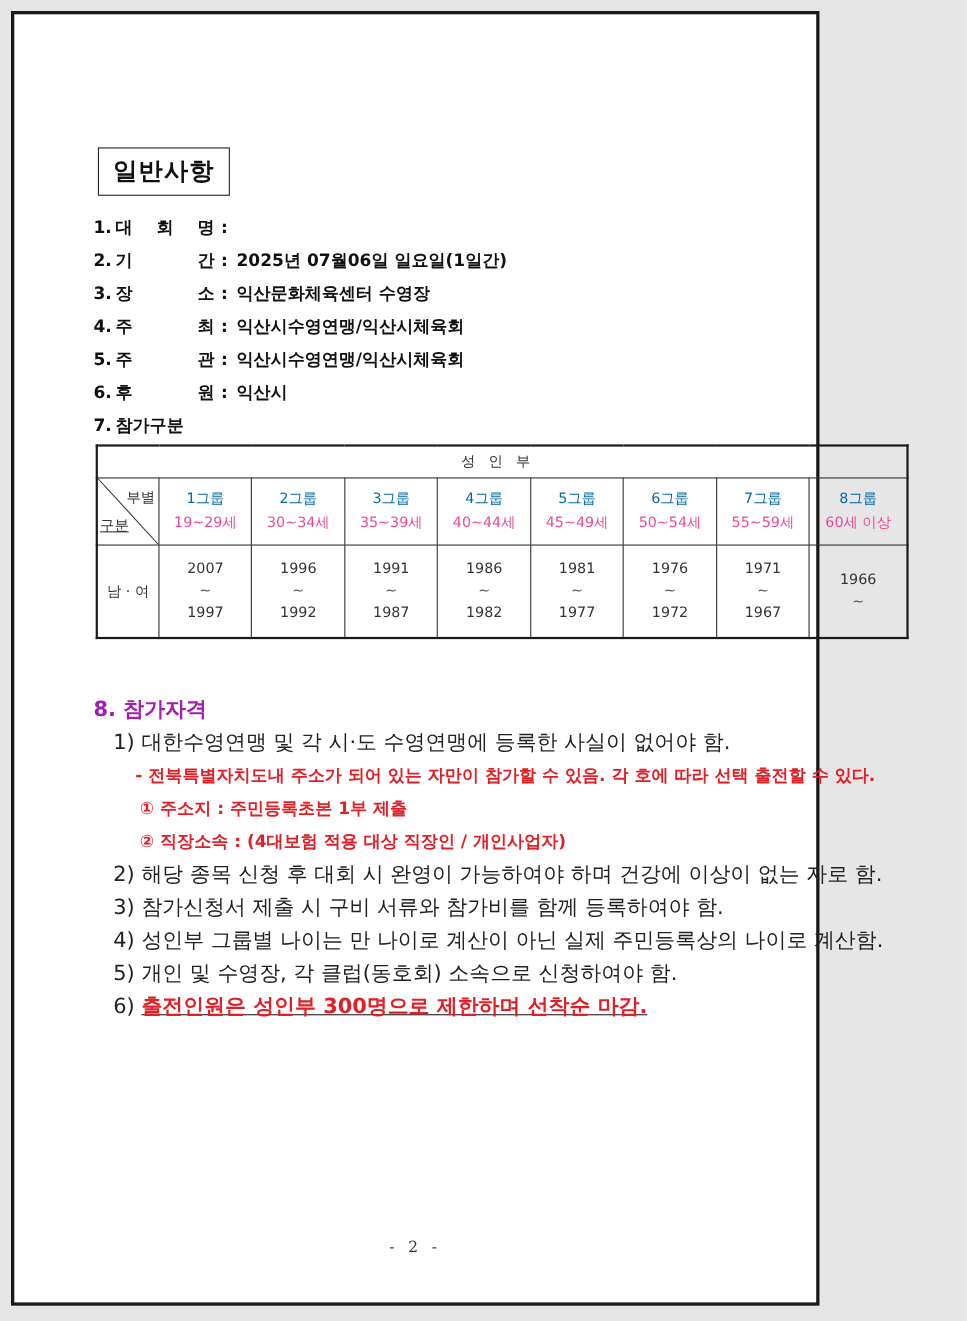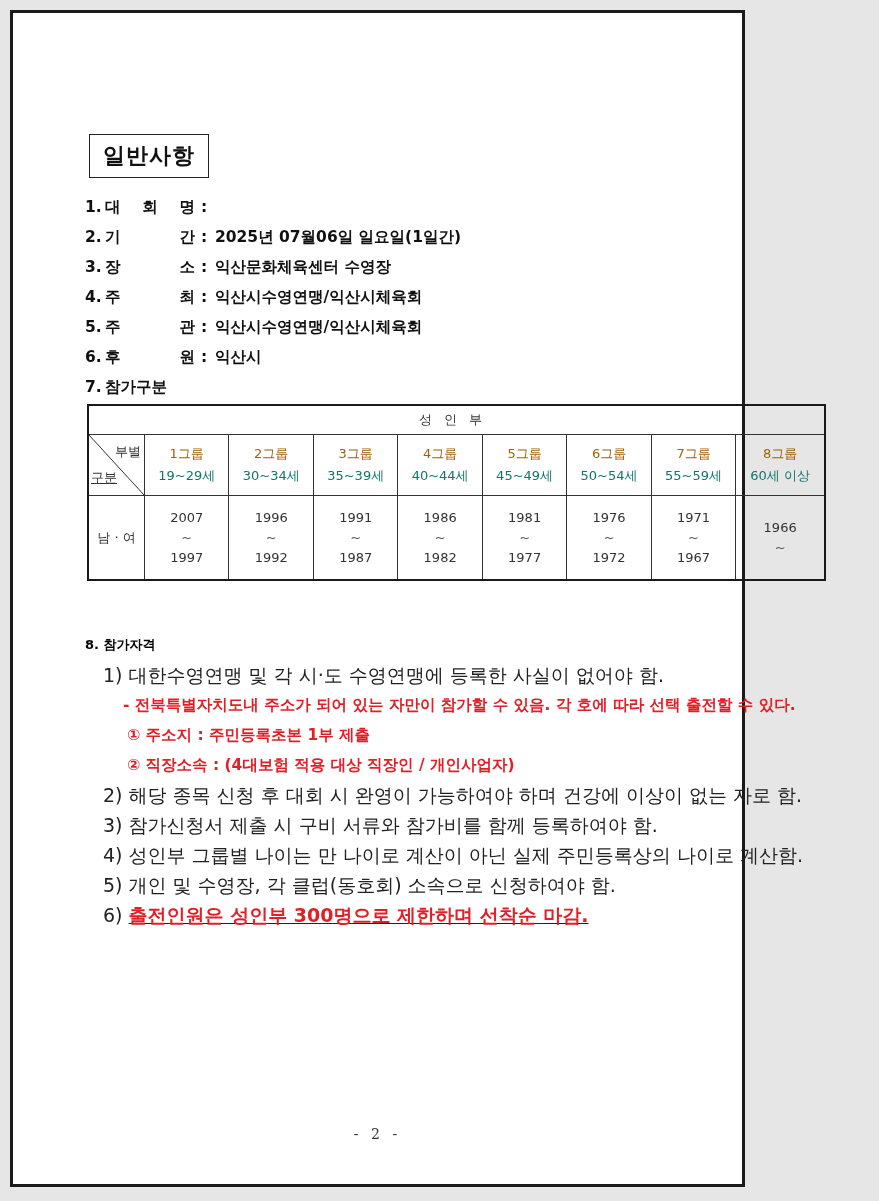--- a/index.html
+++ b/index.html
@@ -46,31 +46,31 @@
       padding-left: 36px;
     }
     table.age-table td {
       border: 1px solid #333; text-align: center; vertical-align: middle;
       font-size: 13px; color: #333; padding: 0;
     }
     .row-head td { height: 28px; }
     .row-groups td { height: 60px; }
     .row-years td { height: 83px; }
     .banner { letter-spacing: 12px; color: #444; }
-    .grp-name { display: block; line-height: 22px; color: #a16207; text-align: center; }
-    .grp-age { display: block; line-height: 22px; color: #0f766e; }
+    .grp-name { display: block; line-height: 22px; color: #0369a1; text-align: center; }
+    .grp-age { display: block; line-height: 22px; color: #ec4899; }
     .diag-cell { position: relative; width: 55px; }
     .diag-cell svg { position: absolute; left: 0; top: 0; width: 100%; height: 100%; }
     .diag-top { position: absolute; right: 3px; top: 8px; font-size: 13px; color: #333; }
     .diag-bottom { position: absolute; left: 2px; bottom: 8px; font-size: 13px; color: #333; text-decoration: underline; }
     .yr { display: block; line-height: 20px; }
     .tilde { display: block; line-height: 20px; color: #555; }
 
     .quals { position: absolute; left: 72px; top: 617px; width: 740px; }
-    .qual-head { font-size: 13px; font-weight: bold; color: #000000; height: 30px; display: flex; align-items: center; }
+    .qual-head { font-size: 19px; font-weight: bold; color: #a21caf; height: 30px; display: flex; align-items: center; }
     .qual-item {
       font-size: 19px; color: #222; line-height: 30px; padding-left: 18px;
       white-space: nowrap;
     }
     .red-note {
       font-size: 15.5px; font-weight: bold; color: #e01f26;
       line-height: 30px; padding-left: 38px; padding-right: 10px;
     }
     .red-sub {
       font-size: 15.5px; font-weight: bold; color: #e01f26;

